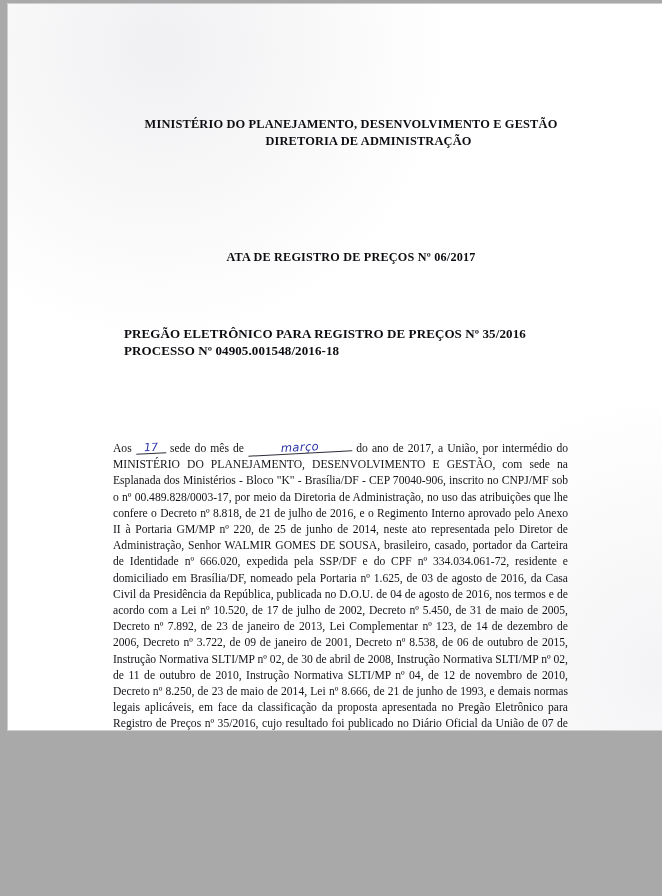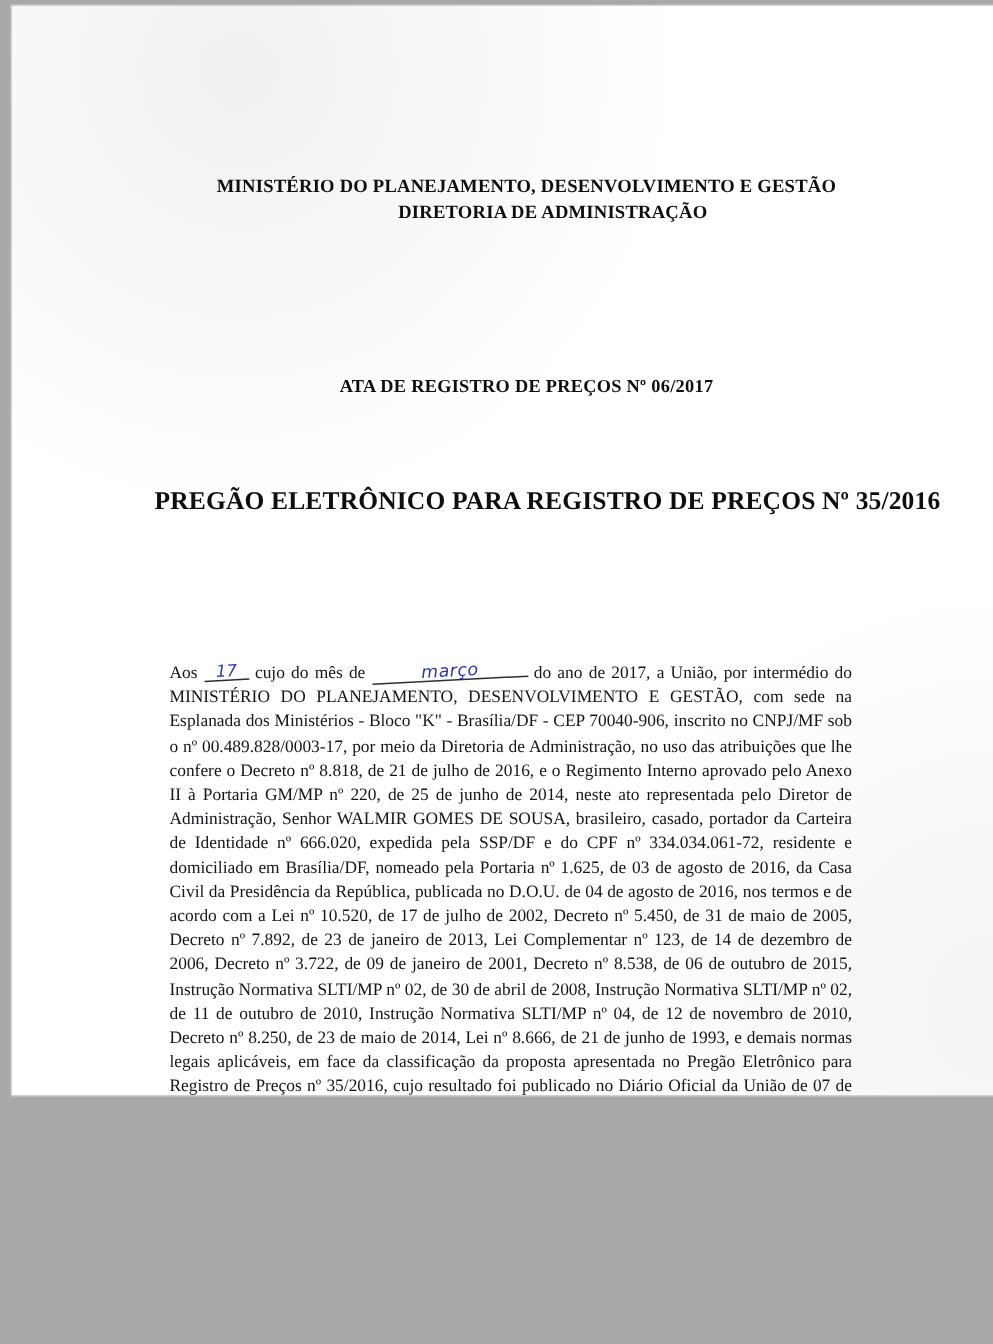--- a/index.html
+++ b/index.html
@@ -66,24 +66,24 @@
     top: 246px;
     text-align: center;
     font-weight: bold;
     font-size: 12.2px;
     letter-spacing: 0.2px;
     color: #0d0d12;
   }
 
   .doc-subtitle {
     position: absolute;
-    left: 95px;
+    left: 116px;
     top: 322px;
     font-weight: bold;
-    font-size: 17px;
+    font-size: 13px;
     line-height: 16.5px;
     letter-spacing: 0.1px;
     color: #0d0d12;
   }
   .doc-subtitle .sub2 { display: block; }
 
   .body-block {
     position: absolute;
     left: 105px;
     top: 437px;
@@ -162,26 +162,27 @@
 
     <div class="doc-header">
       <span>MINISTÉRIO DO PLANEJAMENTO, DESENVOLVIMENTO E GESTÃO</span>
       <span class="line2">DIRETORIA DE ADMINISTRAÇÃO</span>
     </div>
 
     <div class="doc-title">ATA DE REGISTRO DE PREÇOS Nº 06/2017</div>
 
     <div class="doc-subtitle">
       <span>PREGÃO ELETRÔNICO PARA REGISTRO DE PREÇOS Nº 35/2016</span>
+      <span class="sub2">PROCESSO Nº 04905.001548/2016-18</span>
     </div>
 
     <div class="body-block">
       <p><span>Aos</span>
         <span class="fill-blank day">17</span>
-        <span>cujo do mês de</span>
+        <span>sede do mês de</span>
         <span class="fill-blank month">março</span>
         <span>do ano de 2017, a União, por intermédio do MINISTÉRIO DO PLANEJAMENTO, DESENVOLVIMENTO E GESTÃO, com sede na Esplanada dos Ministérios - Bloco "K" - Brasília/DF - CEP 70040-906, inscrito no CNPJ/MF sob o nº 00.489.828/0003-17, por meio da Diretoria de Administração, no uso das atribuições que lhe confere o Decreto nº 8.818, de 21 de julho de 2016, e o Regimento Interno aprovado pelo Anexo II à Portaria GM/MP nº 220, de 25 de junho de 2014, neste ato representada pelo Diretor de Administração, Senhor WALMIR GOMES DE SOUSA, brasileiro, casado, portador da Carteira de Identidade nº 666.020, expedida pela SSP/DF e do CPF nº 334.034.061-72, residente e domiciliado em Brasília/DF, nomeado pela Portaria nº 1.625, de 03 de agosto de 2016, da Casa Civil da Presidência da República, publicada no D.O.U. de 04 de agosto de 2016, nos termos e de acordo com a Lei nº 10.520, de 17 de julho de 2002, Decreto nº 5.450, de 31 de maio de 2005, Decreto nº 7.892, de 23 de janeiro de 2013, Lei Complementar nº 123, de 14 de dezembro de 2006, Decreto nº 3.722, de 09 de janeiro de 2001, Decreto nº 8.538, de 06 de outubro de 2015, Instrução Normativa SLTI/MP nº 02, de 30 de abril de 2008, Instrução Normativa SLTI/MP nº 02, de 11 de outubro de 2010, Instrução Normativa SLTI/MP nº 04, de 12 de novembro de 2010, Decreto nº 8.250, de 23 de maio de 2014, Lei nº 8.666, de 21 de junho de 1993, e demais normas legais aplicáveis, em face da classificação da proposta apresentada no Pregão Eletrônico para Registro de Preços nº 35/2016, cujo resultado foi publicado no Diário Oficial da União de 07 de março de 2017, Seção 3, Página 104 (SEI nº 3359910) e adjudicado e homologado pelo Diretor de Administração, nos dias 06 e 07 de março de 2017, conforme registros SEI nº 3350454 e SEI nº 3364723, respectivamente, do processo nº 04905.001548/2016-18, RESOLVE registrar os preços para contratação de empresa para fornecimento de equipamento tipo Workstation e Scanner de Grandes Formatos para Mapas e Projetos de Engenharia, mediante as condições seguintes:</span></p>
     </div>
 
     <svg id="stamp" viewBox="0 0 60 58">
       <ellipse cx="30" cy="29" rx="26" ry="25" fill="none" stroke="#3a47b5" stroke-width="1.1" opacity="0.75"></ellipse>
       <ellipse cx="30" cy="29" rx="23" ry="22" fill="none" stroke="#3a47b5" stroke-width="0.5" opacity="0.4"></ellipse>
       <path d="M12 20 Q30 8 50 17" fill="none" stroke="#3a47b5" stroke-width="1.6" opacity="0.7"></path>
       <path d="M18 26 q4 -9 8 0 q4 -9 8 0 q4 -9 8 1" fill="none" stroke="#3a47b5" stroke-width="1.5" opacity="0.8"></path>
       <path d="M13 38 L44 29" fill="none" stroke="#3a47b5" stroke-width="1.4" opacity="0.8"></path>

